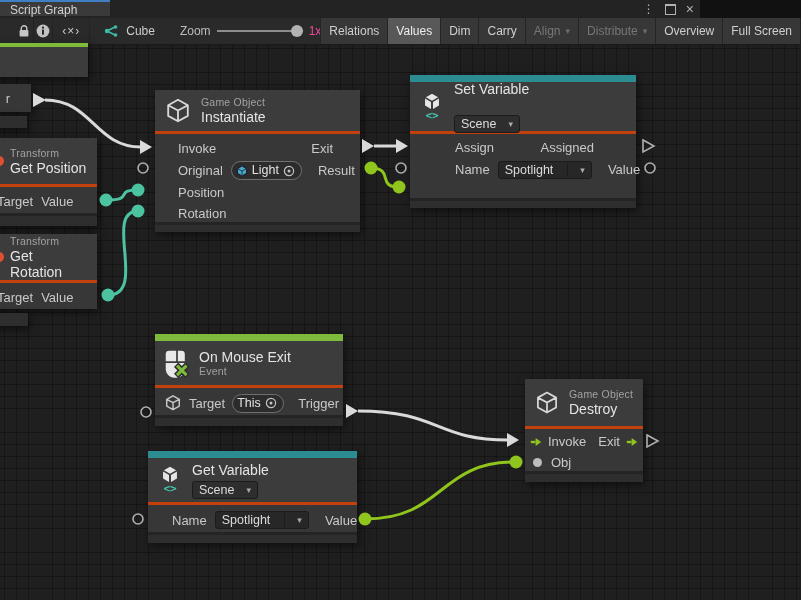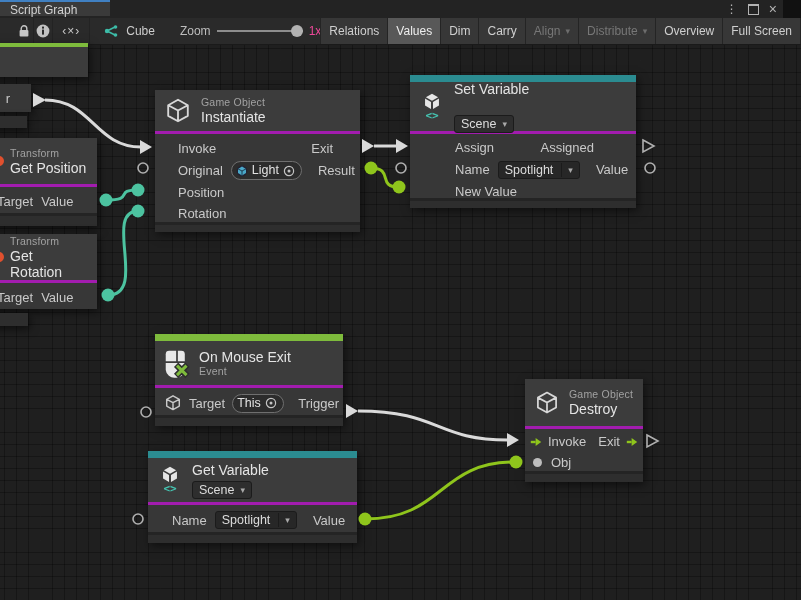--- a/index.html
+++ b/index.html
@@ -1,20 +1,20 @@
 <!DOCTYPE html>
 <html style="--chrome-bg: #232323; --toolbar-bg: #2a2a2a; --btn-bg: #373737; --btn-active: #585858; --accent-blue: #4080c2; --graph-bg: #1f1f1f; --node-header: #3c3c3c; --node-body: #373737; --node-footer: #2e2e2e; --event-green: #7ebb3c; --var-teal: #2b8c91; --wire-white: #dadada; --wire-teal: #4cc3a0; --wire-lime: #8fc51c; --port-outline: #b0b0b0; --obj-dot: #bdbdbd; --transform-orange: #e0502e; --icon-teal: #3dbca8;"><head>
 <meta charset="utf-8">
 <style>
   html,body{margin:0;padding:0;background:#111;}
   #app{position:relative;width:801px;height:600px;overflow:hidden;
        font-family:"Liberation Sans","DejaVu Sans",sans-serif;
        -webkit-font-smoothing:antialiased;user-select:none;}
   
-  #titlebar{position:absolute;left:0;top:0;width:783px;height:18px;background:var(--chrome-bg);}
+  #titlebar{position:absolute;left:0;top:0;width:700px;height:18px;background:var(--chrome-bg);}
   #tab{position:absolute;left:0;top:0;width:110px;height:16px;background:#3a3a3a;
        border-top:2px solid var(--accent-blue);color:#d2d2d2;font-size:12px;
        line-height:16px;padding-left:10px;box-sizing:border-box;}
   .winbtns{position:absolute;top:0;right:6px;height:18px;display:flex;align-items:center;gap:10px;color:#b3b3b3;}
   .winbtns .glyph{font-size:12px;line-height:18px;}
   .maxbox{width:9px;height:8px;border:1.5px solid #b3b3b3;border-top-width:2.5px;display:inline-block;}
   
   #toolbar{position:absolute;left:0;top:18px;width:801px;height:27px;background:var(--toolbar-bg);
            border-bottom:1px solid #1a1a1a;box-sizing:border-box;display:flex;align-items:stretch;
            font-size:12px;color:#cfcfcf;}
@@ -35,30 +35,30 @@
       linear-gradient(90deg, rgba(255,255,255,0.040) 1px, transparent 1px),
       linear-gradient(rgba(0,0,0,0.30) 1px, transparent 1px),
       linear-gradient(90deg, rgba(0,0,0,0.30) 1px, transparent 1px);
     background-size:120px 120px,120px 120px,12px 12px,12px 12px;
     background-position:15px 15px,40px 0,3px 3px,4px 0;}
   svg.overlay{position:absolute;left:0;top:0;pointer-events:none;}
   #wires{z-index:1;} #ports{z-index:3;}
   .node{position:absolute;z-index:2;box-shadow:2px 3px 9px rgba(0,0,0,.55);font-size:13px;color:#c9c9c9;}
   .colorbar{height:7px;}
   .nhead{background:var(--node-header);display:flex;align-items:center;padding:0 9px;gap:9px;box-sizing:border-box;}
-  .nbody{background:var(--node-body);border-top:3px solid #a21caf;box-sizing:border-box;}
+  .nbody{background:var(--node-body);border-top:3px solid #c2410c;box-sizing:border-box;}
   .nfoot{background:var(--node-footer);border-top:3px solid #242424;}
   .ntitle{font-size:14px;color:#e4e4e4;line-height:16px;}
   .nsub{font-size:10.5px;color:#a2a2a2;line-height:13px;letter-spacing:.2px;}
   .row{display:flex;align-items:center;height:21px;}
   .spacer{flex:1;}
   .chip{display:inline-flex;align-items:center;gap:4px;background:#2c2c2c;border:1px solid #6f6f6f;
         border-radius:10px;padding:1px 6px 1px 4px;color:#e2e2e2;font-size:12.5px;line-height:15px;}
   .dd{display:inline-flex;align-items:center;background:#2e2e2e;border:1px solid #1b1b1b;border-radius:3px;
-      padding:1px 6px;color:#dcdcdc;font-size:12.5px;gap:6px;}
+      padding:1px 6px;color:#dcdcdc;font-size:12.5px;gap:12px;}
   .dd .sep{width:1px;align-self:stretch;background:#1b1b1b;margin:0 0 0 2px;}
   .limearrow{display:inline-flex;}
 </style>
 </head>
 <body>
 
 <div id="app">
 
   <div id="titlebar">
     <div id="tab">Script Graph</div>
@@ -251,23 +251,20 @@
       <div class="row" style="height:23px;padding:0 24px 0 27px;gap:8px">
         <span>Name</span>
         <span class="dd" style="background:#272727">
           <span>Spotlight</span>
           <span class="sep"></span>
           <span class="caret" style="margin-left:0">▾</span>
         </span>
         <span class="spacer"></span>
         <span>Value</span>
       </div>
-      <div class="row" style="padding:0 24px 0 27px">
-        <span>New Value</span>
-      </div>
     </div>
     <div class="nfoot" style="height:7px"></div>
   </div>
 
   <div class="node" style="left:155px;top:334px;width:188px">
     <div class="colorbar" style="background:var(--event-green)"></div>
     <div class="nhead" style="height:44px">
       <svg width="26" height="32" viewBox="0 0 30 36">
         <path d="M6 4 h8 v12 h-12 v-8 a4 4 0 0 1 4-4 Z" fill="#e8e8e8"></path>
         <path d="M16 4 h4 a4 4 0 0 1 4 4 v8 h-8 Z" fill="#e8e8e8"></path>

